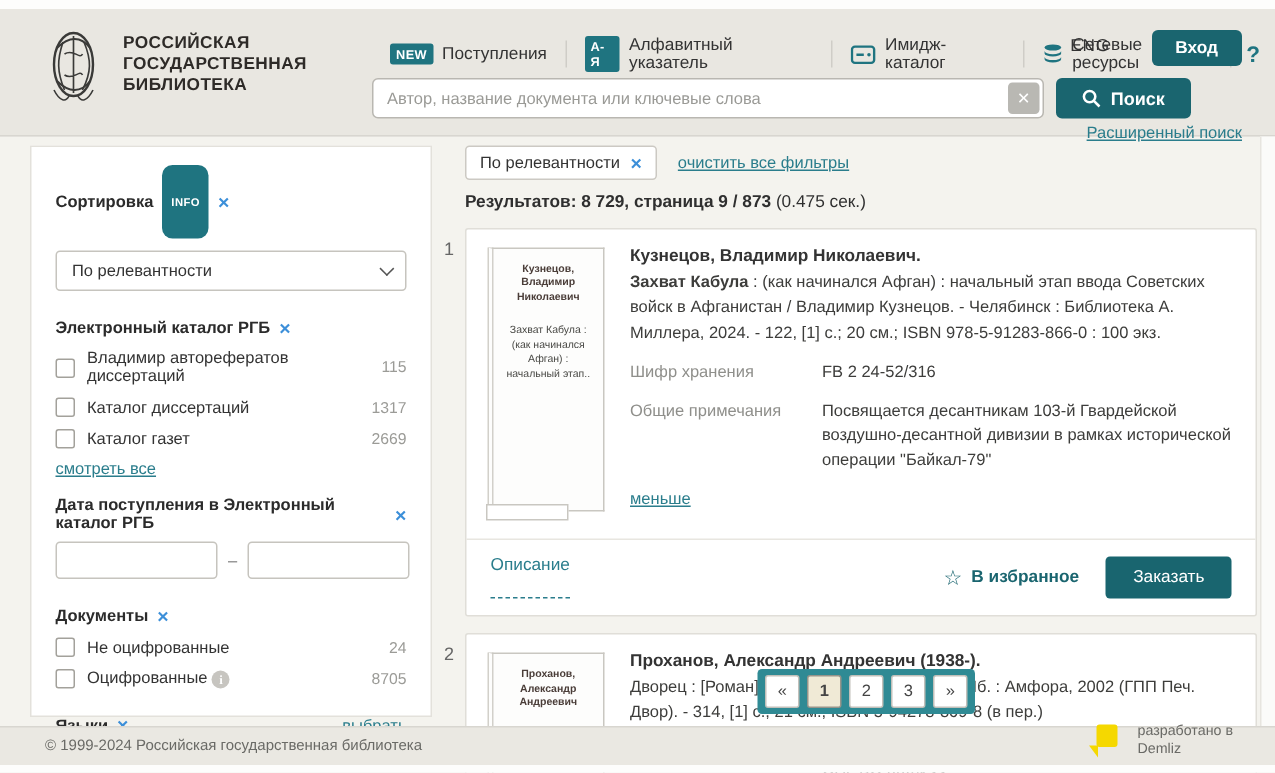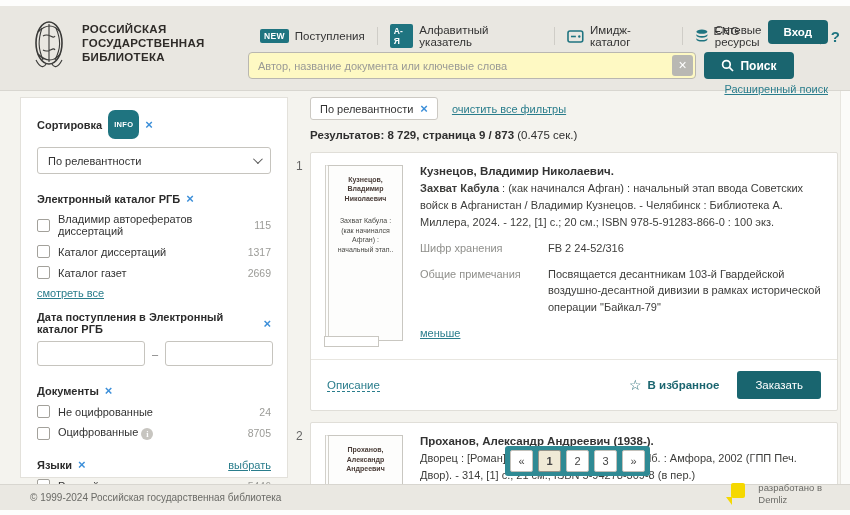--- a/index.html
+++ b/index.html
@@ -14,31 +14,31 @@
   .org-name { font-weight:bold; font-size:11.5px; line-height:14px; color:#2e2b28; letter-spacing:.3px; }
   .nav-row { position:absolute; left:248px; top:14px; display:flex; align-items:center; }
   .nav-item { display:flex; align-items:center; gap:6px; font-size:11.5px; color:#333; padding:4px 12px; cursor:pointer; }
   .nav-sep { width:1px; height:18px; background:#cfcdc7; }
   .badge { background:#1f7480; color:#fff; font-size:8.5px; font-weight:bold; padding:2px 4px; border-radius:2px; letter-spacing:.3px; }
   .help-q { color:#1f7480; font-weight:bold; font-size:15px; padding:0 10px; cursor:pointer; }
   .lang { position:absolute; right:110px; top:19px; font-size:11.5px; color:#333; cursor:pointer; letter-spacing:.5px; }
   .login-btn { position:absolute; right:22px; top:14px; background:#1a656f; color:#fff; font-weight:bold; font-size:11.5px; padding:6px 16px; border:none; border-radius:4px; cursor:pointer; }
   .search-row { position:absolute; left:248px; top:46px; display:flex; align-items:center; }
   .search-box { position:relative; width:448px; height:27px; }
-  .search-box input { width:100%; height:100%; border:1px solid #b9b7b1; border-radius:4px; padding:0 30px 0 9px; font-size:11px; color:#333; background:#fef9c3; }
+  .search-box input { width:100%; height:100%; border:1px solid #b9b7b1; border-radius:4px; padding:0 30px 0 9px; font-size:11px; color:#333; background:#ffffff; }
   .search-box input::placeholder { color:#9a9a96; }
   .clear-btn { position:absolute; right:3px; top:3px; width:21px; height:21px; background:#b9b8b3; border-radius:3px; color:#fff; font-size:14px; line-height:20px; text-align:center; cursor:pointer; }
   .search-btn { margin-left:8px; width:90px; height:27px; background:#1a656f; color:#fff; font-weight:bold; font-size:12px; border:none; border-radius:4px; cursor:pointer; display:flex; align-items:center; justify-content:center; gap:6px; }
   .advanced-link { position:absolute; right:22px; top:77px; font-size:11px; color:#2a7d8c; text-decoration:underline; cursor:pointer; }
 
   
   .sidebar { position:absolute; left:20px; top:97px; width:268px; height:381px; background:#fff; border:1px solid #e3e1db; padding:12px 16px; }
   .sec-title { font-size:11px; font-weight:bold; color:#2b2b2b; display:flex; align-items:center; gap:6px; }
   .x-blue { color:#3c8fd9; font-weight:bold; font-size:13px; cursor:pointer; line-height:1; }
-  .info-badge { background:#1f7480; color:#fff; font-size:7.5px; font-weight:bold; padding:10px 6px; border-radius:7px; letter-spacing:.3px; }
+  .info-badge { background:#1f7480; color:#fff; font-size:7.5px; font-weight:bold; padding:20px 6px; border-radius:7px; letter-spacing:.3px; }
   .select-box { margin-top:8px; height:27px; border:1px solid #c6c4be; border-radius:3px; background:#fff; display:flex; align-items:center; justify-content:space-between; padding:0 10px; font-size:11px; color:#333; cursor:pointer; }
   .chev { width:7px; height:7px; border-right:1.6px solid #555; border-bottom:1.6px solid #555; transform:rotate(45deg) translateY(-2px); }
   .filter-row { display:flex; align-items:center; margin-top:8px; font-size:11px; color:#333; cursor:pointer; }
   .checkbox { width:13px; height:13px; border:1px solid #a3a19b; border-radius:2px; background:#fff; margin-right:8px; flex:none; }
   .f-label { flex:1; }
   .f-count { color:#9b9b97; font-size:10.5px; }
   .side-link { font-size:11px; color:#2a7d8c; text-decoration:underline; cursor:pointer; display:inline-block; margin-top:8px; }
   .date-inputs { display:flex; align-items:center; margin-top:6px; }
   .date-inputs input { width:108px; height:25px; border:1px solid #c6c4be; border-radius:3px; background:#fff; padding:0 6px; font-size:11px; }
   .date-sep { padding:0 7px; color:#777; font-size:11px; }
@@ -64,21 +64,21 @@
   .b-title { font-size:7px; color:#4a4a46; line-height:1.35; margin-top:13px; }
   .card-content { flex:1; margin-left:17px; }
   .r-title { font-size:11.5px; font-weight:bold; color:#333; }
   .r-desc { font-size:11px; color:#3d3d3b; line-height:1.55; margin-top:3px; }
   .r-desc b { font-weight:bold; }
   .kv { display:flex; margin-top:9px; font-size:11px; line-height:1.5; }
   .kv-label { width:128px; flex:none; color:#8f8f8b; }
   .kv-value { flex:1; color:#3d3d3b; }
   .kv-line2 { color:#3d3d3b; }
   .less-link { display:inline-block; margin-top:12px; font-size:11px; color:#2a7d8c; text-decoration:underline; cursor:pointer; }
-  .card-foot { border-top:1px solid #e8e6e0; margin-top:10px; padding:11px 16px; display:flex; align-items:center; }
+  .card-foot { border-top:1px solid #e8e6e0; margin-top:10px; padding:11px 16px; display:flex; }
   .desc-link { font-size:11.5px; color:#2a7d8c; border-bottom:1px dashed #2a7d8c; cursor:pointer; }
   .foot-right { margin-left:auto; display:flex; align-items:center; gap:18px; }
   .fav { display:flex; align-items:center; gap:6px; color:#1a656f; font-size:11.5px; font-weight:bold; cursor:pointer; }
   .star { font-size:14px; font-weight:normal; }
   .order-btn { background:#19656f; color:#fff; font-weight:normal; font-size:11.5px; border:none; border-radius:3px; padding:8px 18px; cursor:pointer; }
 
   
   .pagination { position:absolute; left:505px; top:446px; z-index:20; background:#2f8a94; border-radius:3px; padding:4px 5px; display:flex; gap:5px; }
   .pg-btn { width:23px; height:22px; background:#fff; border:1px solid #c2c0ba; border-radius:2px; font-size:11px; color:#444; display:flex; align-items:center; justify-content:center; cursor:pointer; }
   .pg-btn.active { background:#f0ead6; border-color:#97948a; font-weight:bold; }

